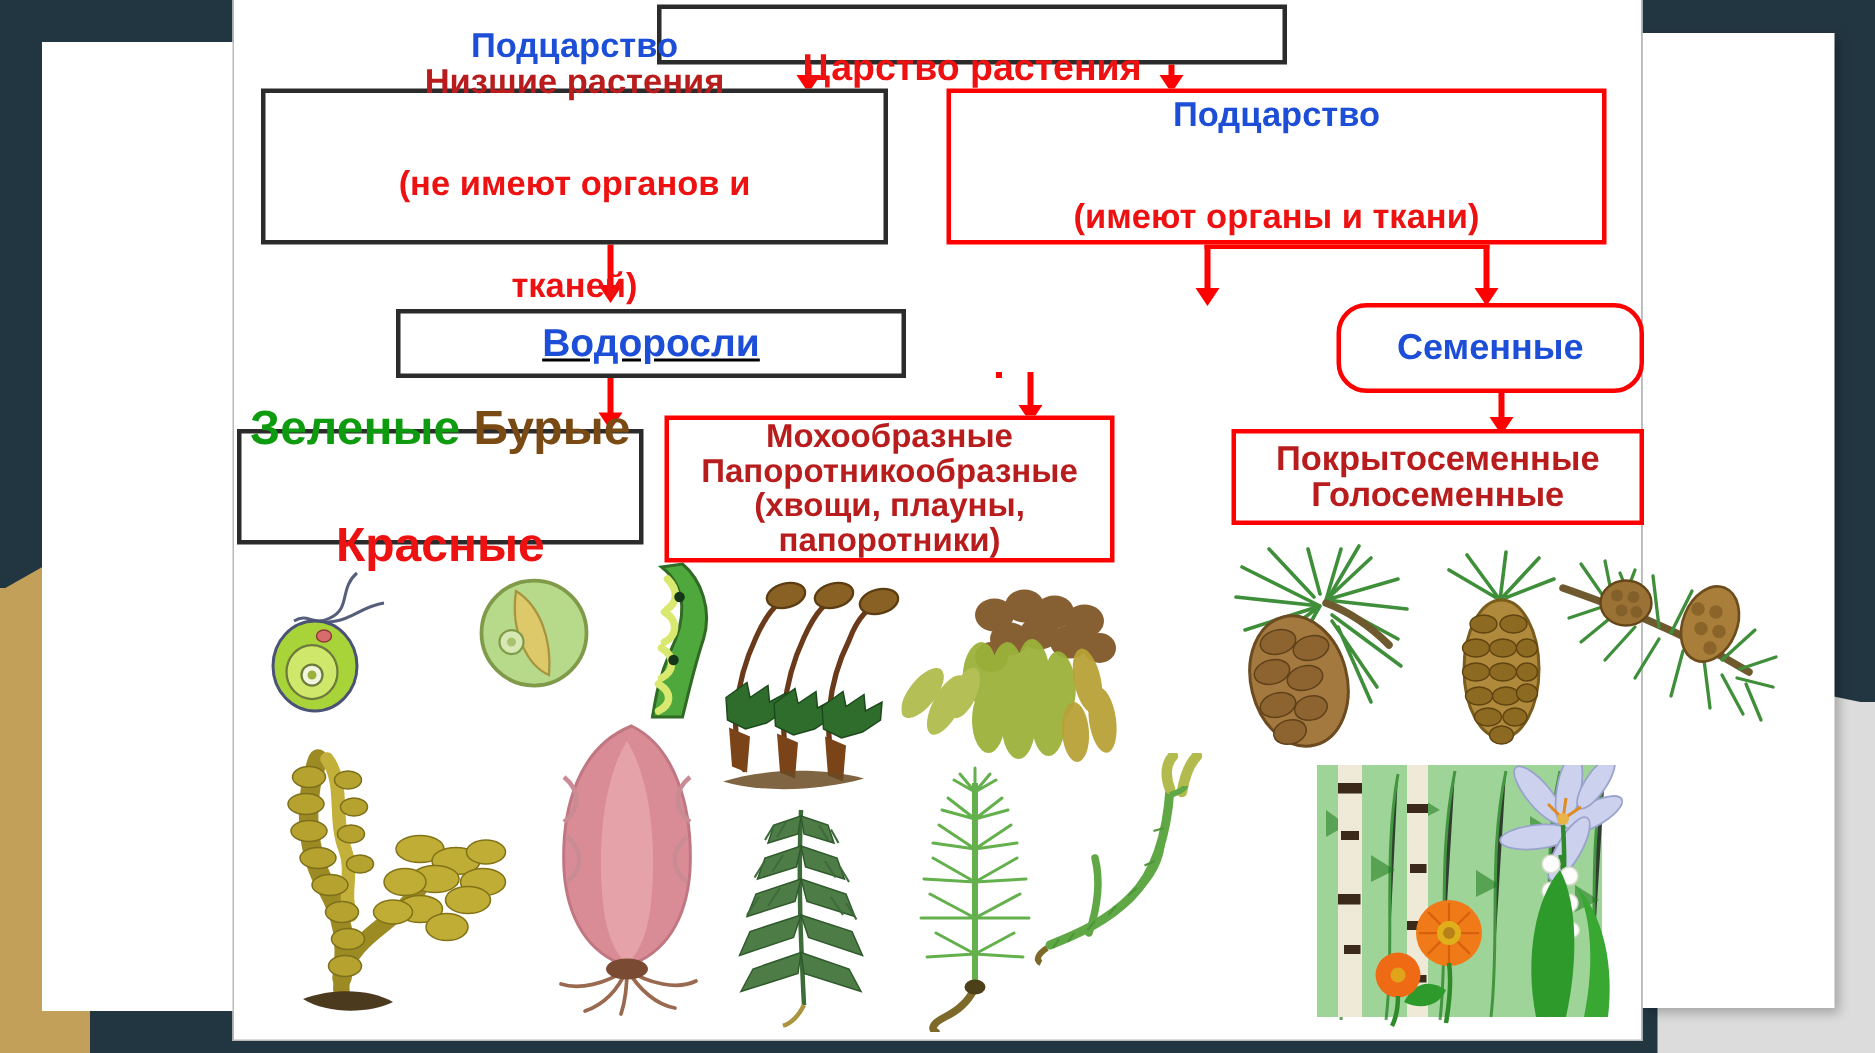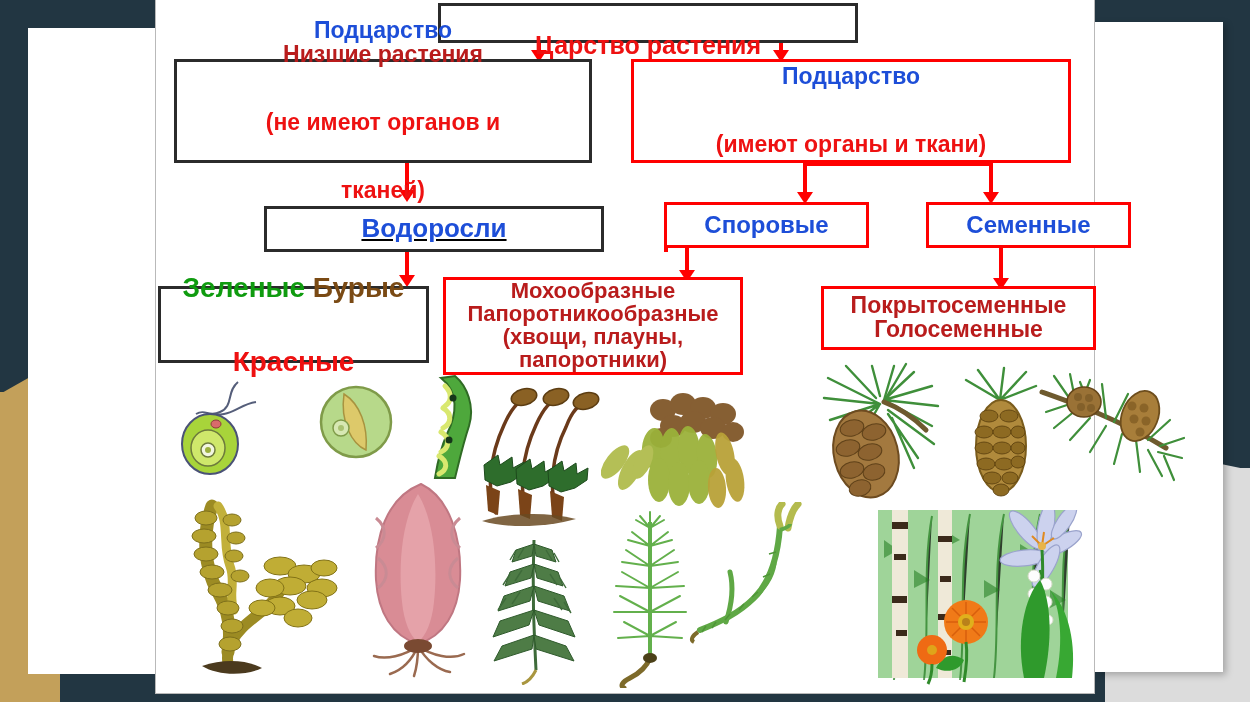--- a/index.html
+++ b/index.html
@@ -97,29 +97,26 @@
 
   <div class="node red" style="left:475px;top:59px;width:440px;height:104px;font-size:23px;">
     <span class="t-blue">Подцарство</span>
     <span class="t-red">(имеют органы и ткани)</span>
   </div>
 
   <div class="node black" style="left:108px;top:206px;width:340px;height:46px;font-size:26px;text-decoration:underline;">
     <span class="t-blue">Водоросли</span>
   </div>
 
-  <div class="node red" style="left:508px;top:202px;width:205px;height:46px;font-size:24px;">
-    <span class="t-blue">Споровые</span>
-  </div>
-
-  <div class="node red" style="left:770px;top:202px;width:205px;height:46px;font-size:24px;">
+
+  <div class="node red" style="left:735px;top:202px;width:205px;height:60px;font-size:24px;border-radius:20px;">
     <span class="t-blue">Семенные</span>
   </div>
 
-  <div class="node black" style="left:2px;top:286px;width:271px;height:77px;font-size:28px;">
+  <div class="node black" style="left:2px;top:286px;width:271px;height:77px;font-size:32px;">
     <span>
       <span class="t-green">Зеленые</span>
       <span class="t-brown">Бурые</span>
     </span>
     <span class="t-red">Красные</span>
   </div>
 
   <div class="node red" style="left:287px;top:277px;width:300px;height:98px;font-size:22px;">
     <span class="t-black">Мохообразные</span>
     <span class="t-black">Папоротникообразные</span>

